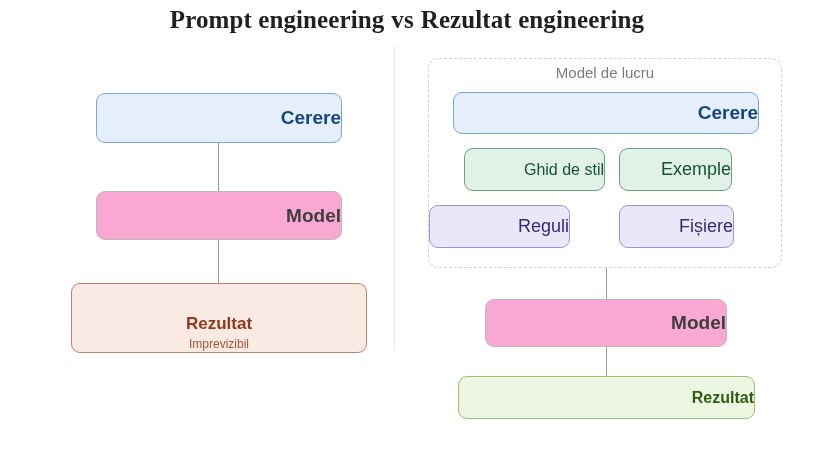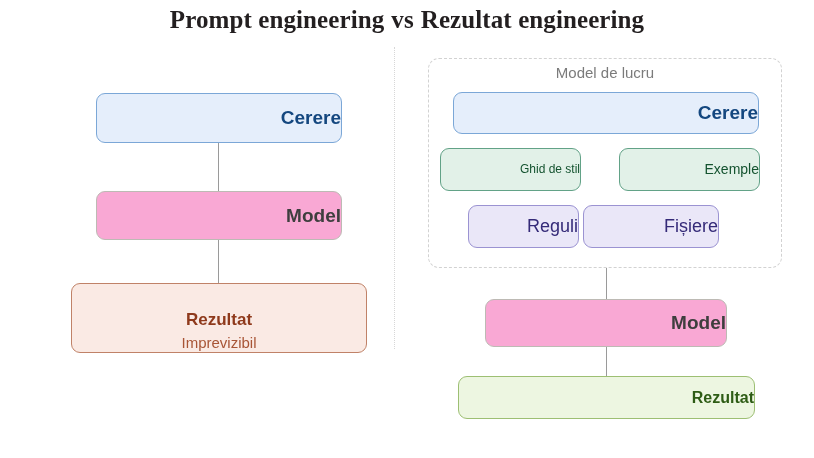--- a/index.html
+++ b/index.html
@@ -78,21 +78,21 @@
     background: #eae7f8;
     border-color: #9b93d2;
     color: #342a78;
   }
 
   
   #left-cerere   { left: 96px;  top: 93px;  width: 246px; height: 50px;  font-size: 19px; }
   #left-model    { left: 96px;  top: 191px; width: 246px; height: 49px;  font-size: 19px; }
   #left-rezultat { left: 71px;  top: 283px; width: 296px; height: 70px; }
   #left-rezultat .hd  { font-size: 17px; font-weight: bold; color: #8f3a1c; }
-  #left-rezultat .sub { font-size: 15px; font-weight: normal; color: #a85536; margin-top: 3px; }
+  #left-rezultat .sub { font-size: 12px; font-weight: normal; color: #a85536; margin-top: 3px; }
 
   
   .conn {
     position: absolute;
     width: 1px;
     background: #9a9a9a;
   }
   #conn-l1 { left: 218px; top: 143px; height: 48px; }
   #conn-l2 { left: 218px; top: 240px; height: 43px; }
   #conn-r1 { left: 606px; top: 268px; height: 31px; }
@@ -126,24 +126,24 @@
     top: 64px;
     width: 814px;
     text-align: center;
     font-size: 15px;
     color: #7b7b7b;
   }
   
   #env-title { left: 428px; width: 354px; }
 
   #r-cerere   { left: 453px; top: 92px;  width: 306px; height: 42px; font-size: 19px; }
-  #r-ghid     { left: 440px; top: 148px; width: 141px; height: 43px; font-size: 12px; }
-  #r-exemple  { left: 619px; top: 148px; width: 141px; height: 43px; font-size: 14px; }
-  #r-reguli   { left: 468px; top: 205px; width: 111px; height: 43px; font-size: 18px; }
-  #r-fisiere  { left: 583px; top: 205px; width: 136px; height: 43px; font-size: 18px; }
+  #r-ghid     { left: 464px; top: 148px; width: 141px; height: 43px; font-size: 16px; }
+  #r-exemple  { left: 619px; top: 148px; width: 113px; height: 43px; font-size: 18px; }
+  #r-reguli   { left: 429px; top: 205px; width: 141px; height: 43px; font-size: 18px; }
+  #r-fisiere  { left: 619px; top: 205px; width: 115px; height: 43px; font-size: 18px; }
 
   #r-model    { left: 485px; top: 299px; width: 242px; height: 48px; font-size: 19px; }
   #r-rezultat { left: 458px; top: 376px; width: 297px; height: 43px; }
   #r-rezultat .hd  { font-size: 16px; font-weight: bold; color: #2e5c15; }
   #r-rezultat .sub { font-size: 16px; font-weight: normal; color: #6aa83c; margin-left: 6px; }
 </style>
 </head>
 <body>
 
 <div id="title">

